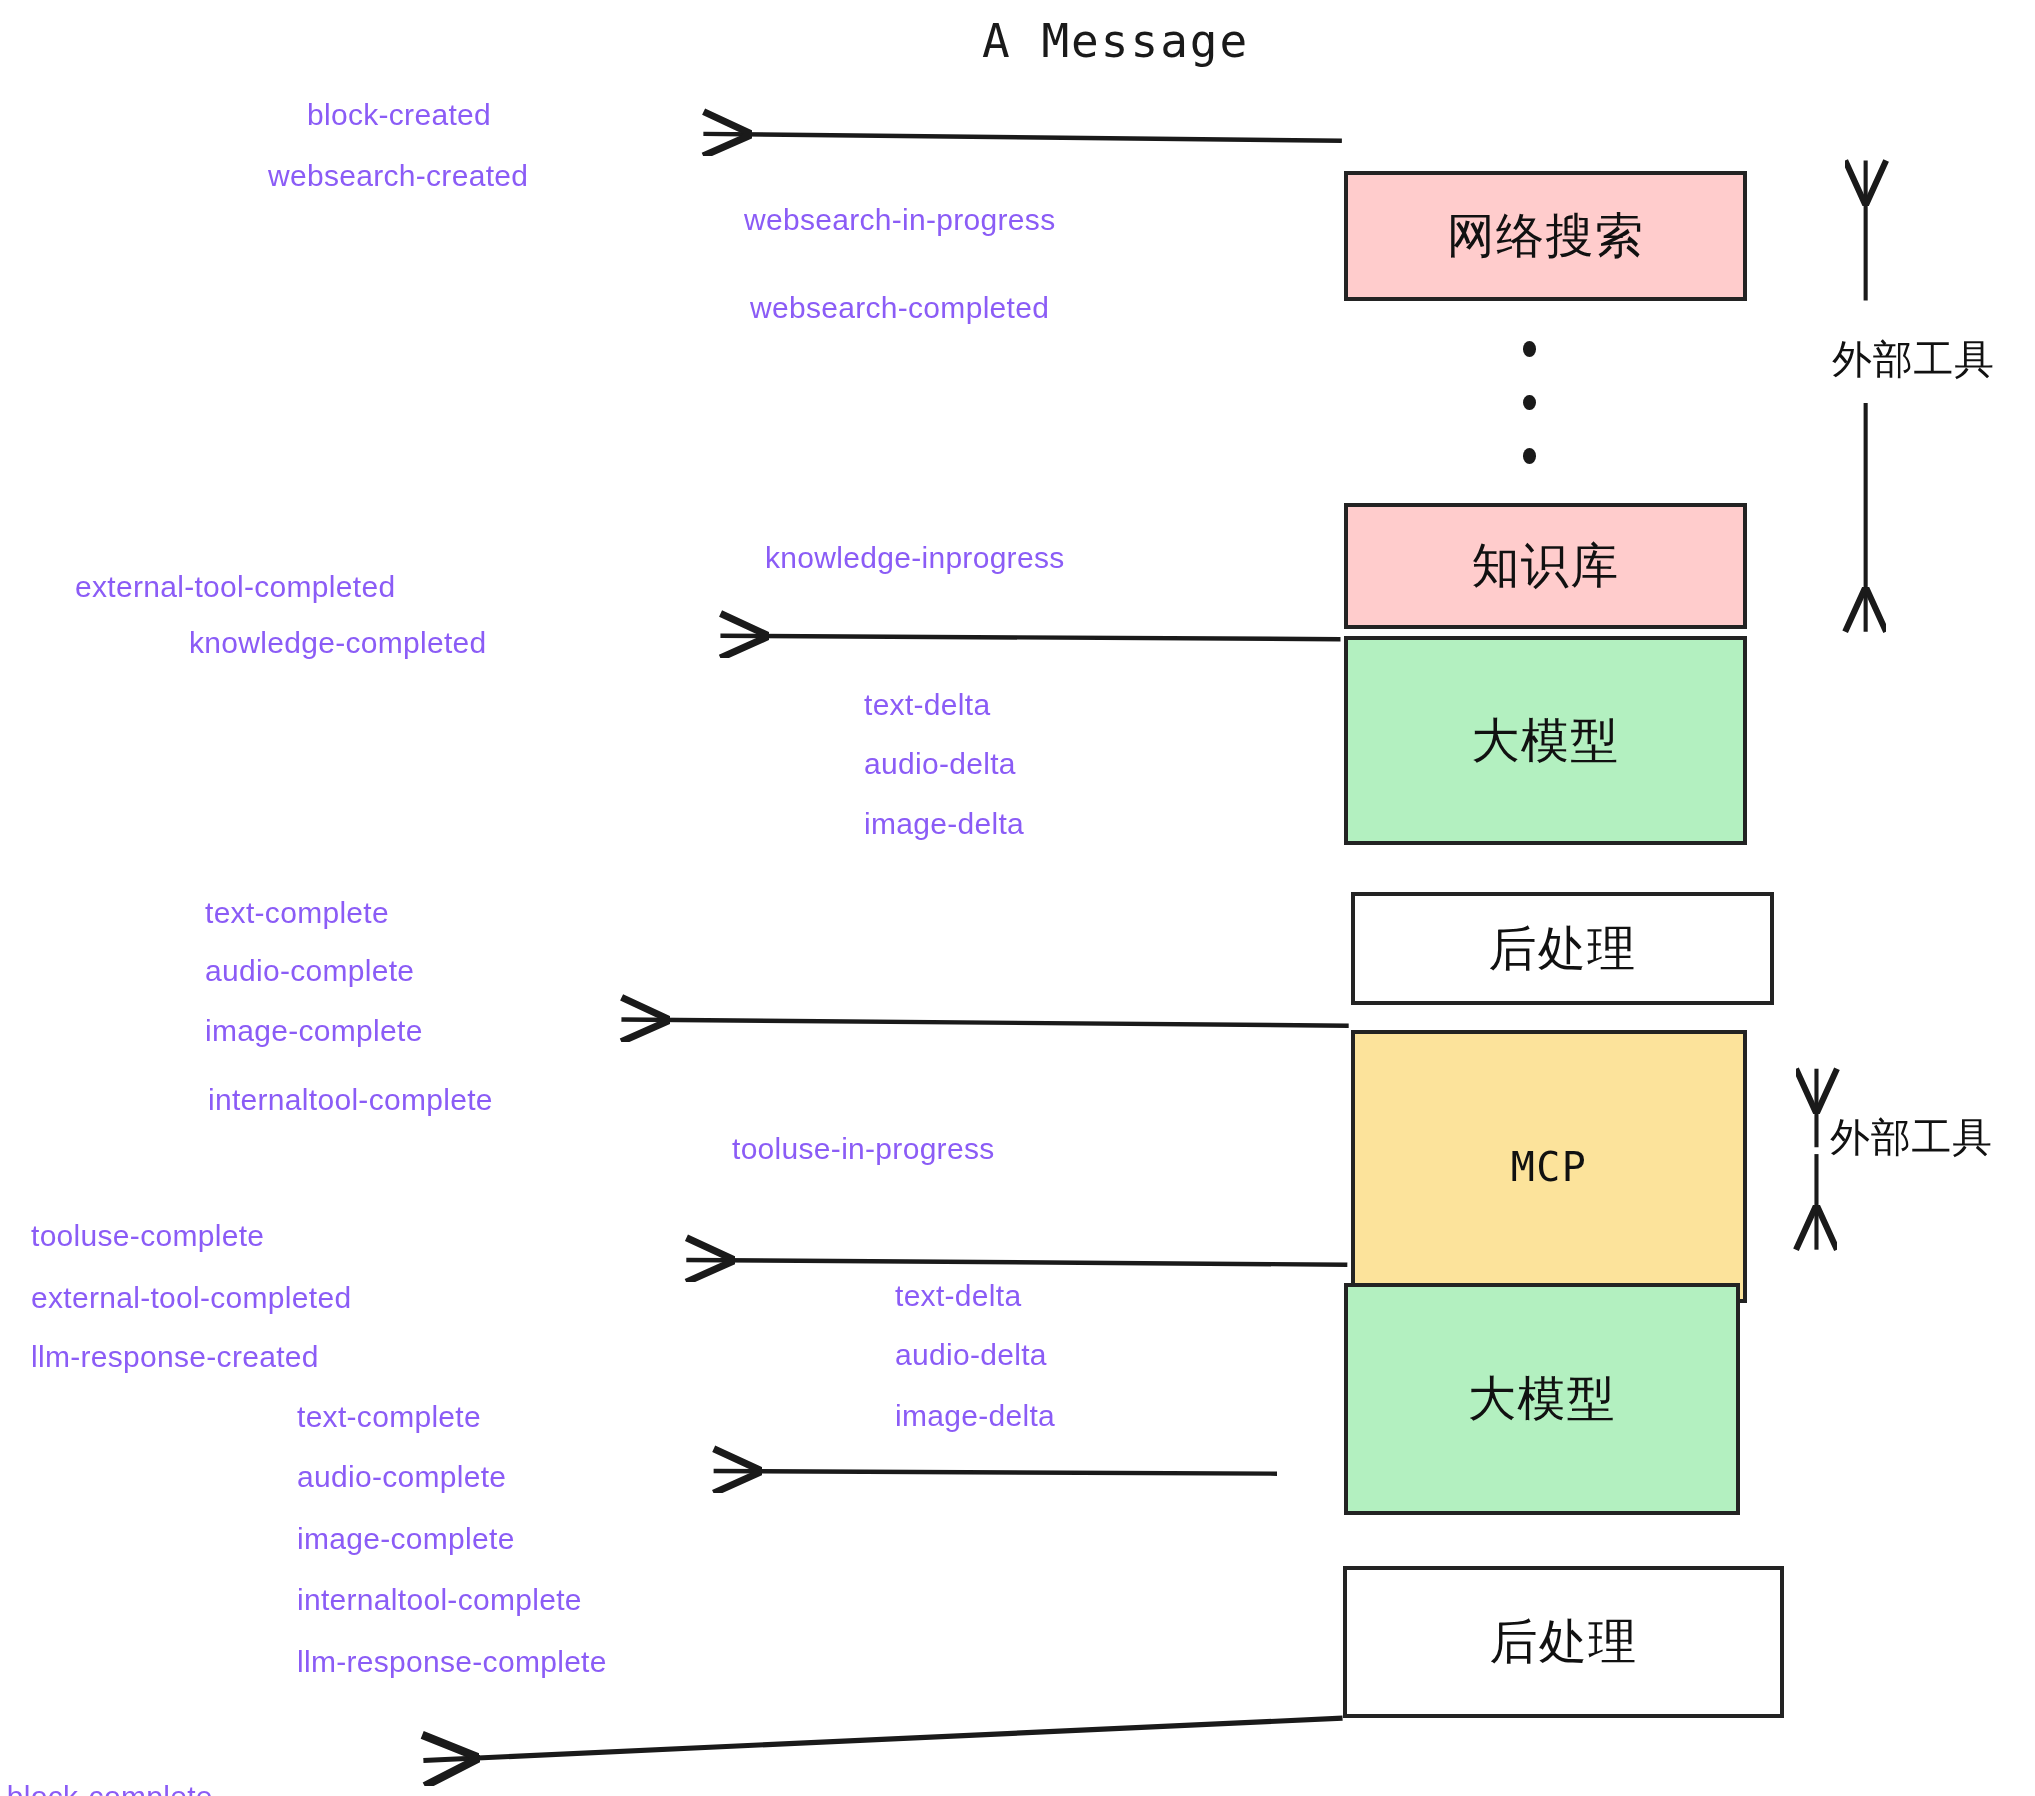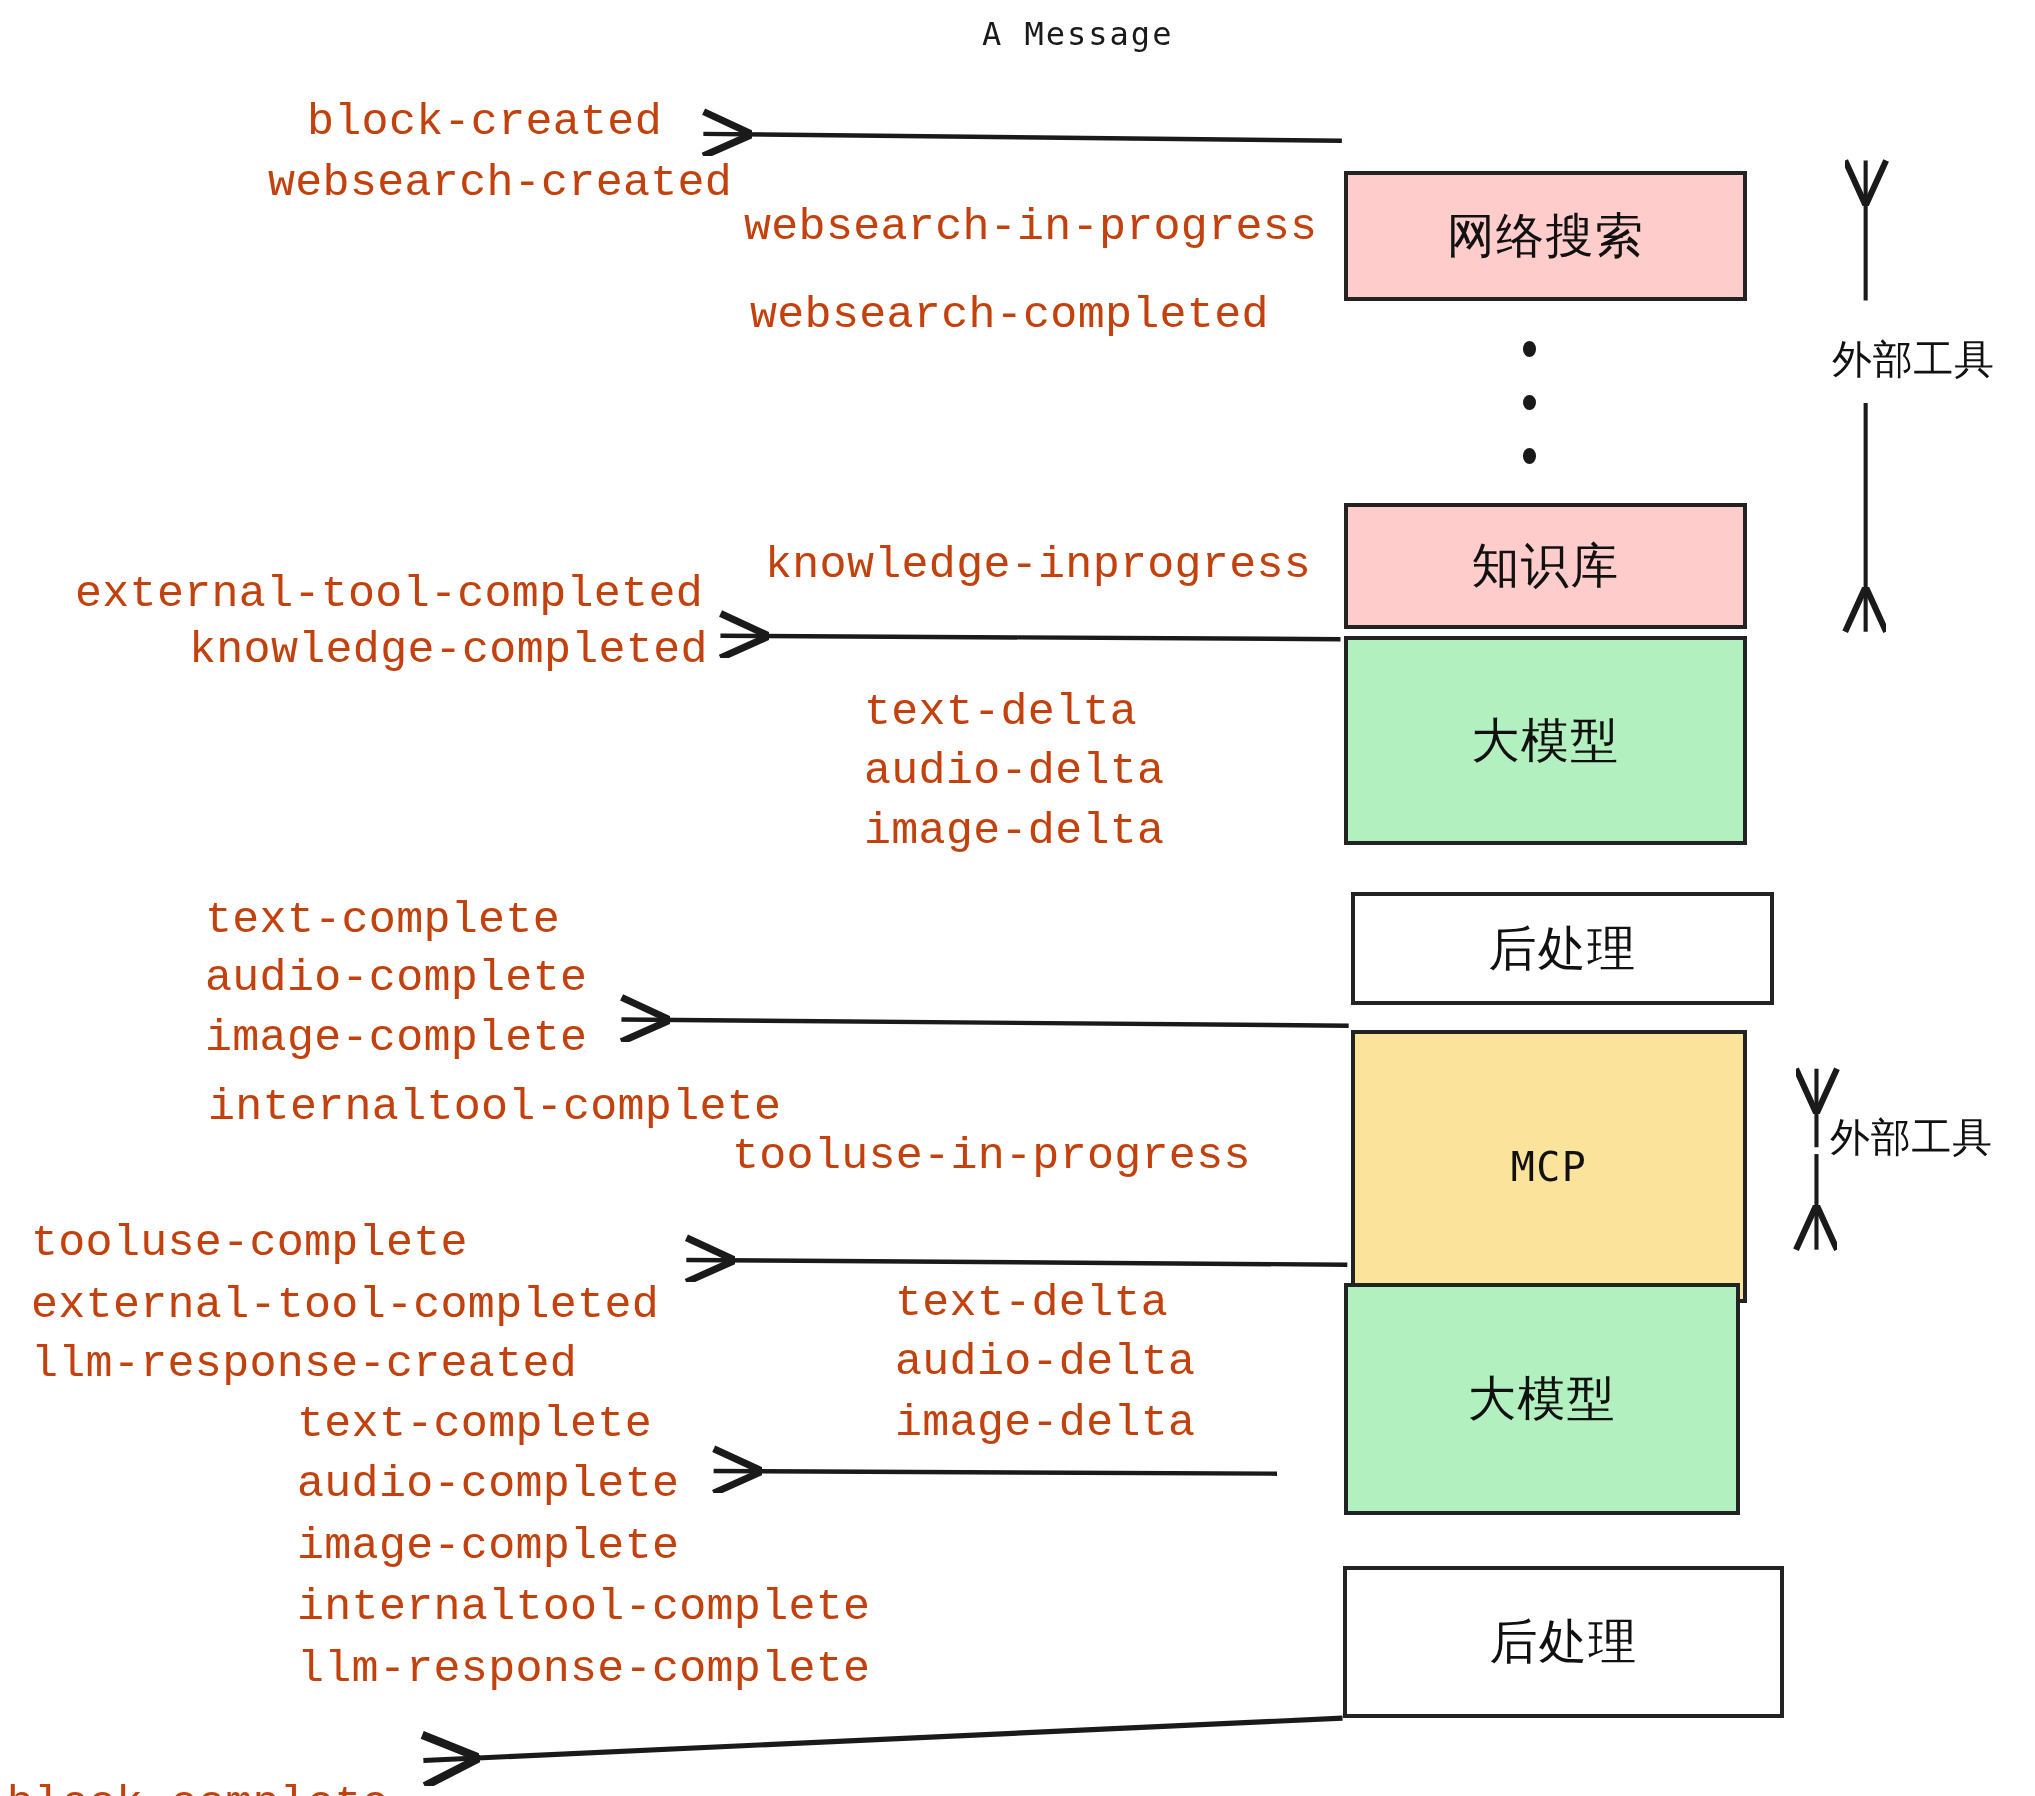--- a/index.html
+++ b/index.html
@@ -10,31 +10,31 @@
   #canvas {
     position: relative;
     width: 2035px;
     height: 1796px;
     background: #ffffff;
     overflow: hidden;
     font-family: "DejaVu Sans Mono", "Liberation Mono", monospace;
   }
   .evt {
     position: absolute;
-    font-family: Liberation Mono, monospace;
-    font-size: 45px;
+    font-family: Liberation Sans, sans-serif;
+    font-size: 30px;
     letter-spacing: 0.3px;
-    color: #c2410c;
+    color: #8b5cf6;
     white-space: nowrap;
     line-height: 1;
   }
   .title {
     position: absolute;
     font-family: "DejaVu Sans Mono", "Liberation Mono", monospace;
-    font-size: 32px;
+    font-size: 46px;
     letter-spacing: 2px;
     color: #1a1a1a;
     white-space: nowrap;
     line-height: 1;
   }
   .node {
     position: absolute;
     box-sizing: border-box;
     border: 4.1px solid #232323;
     display: flex;

